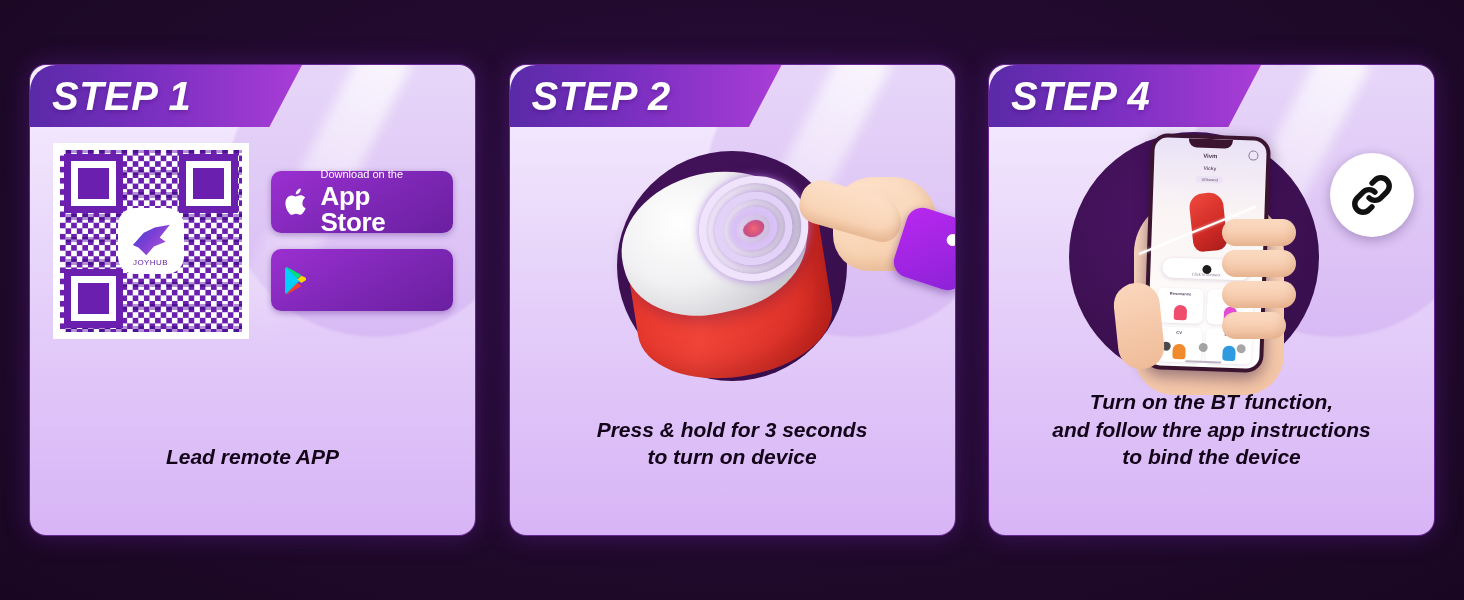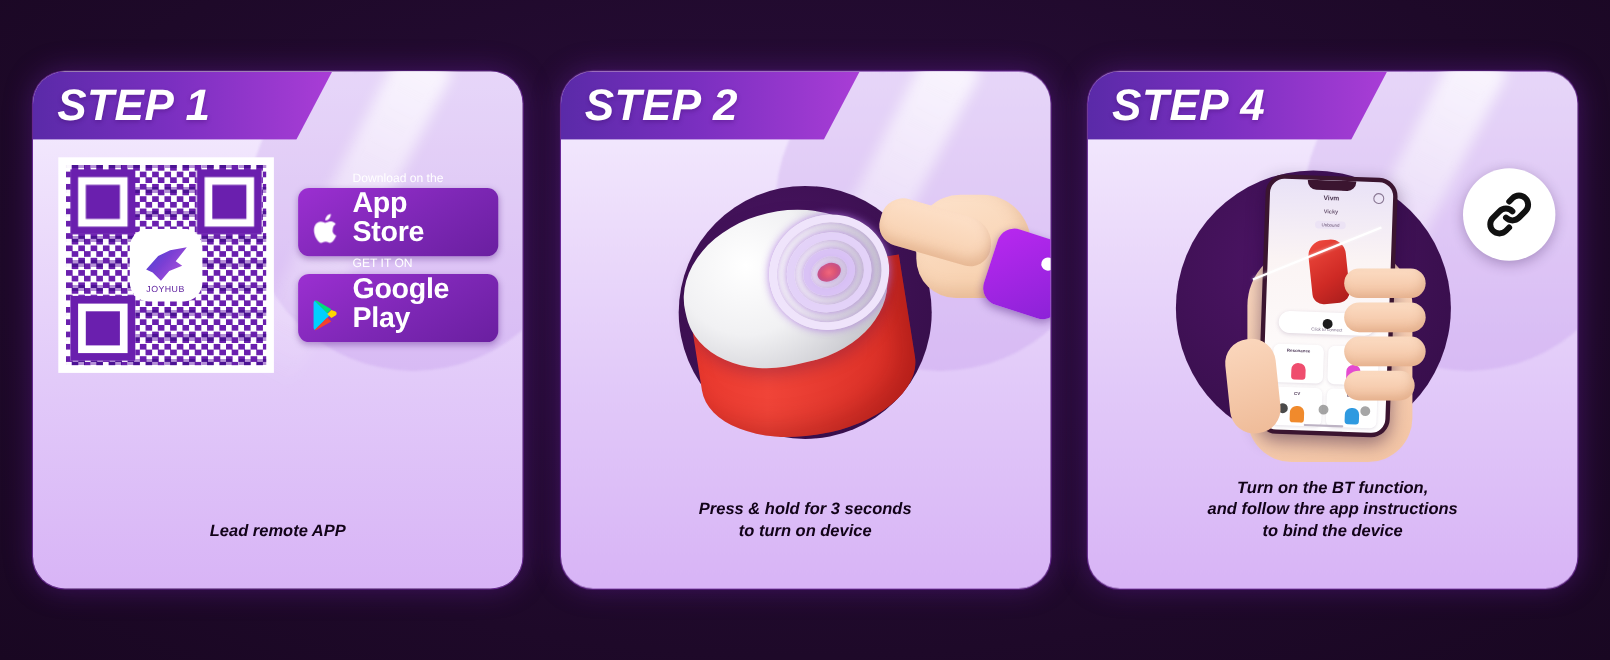--- a/index.html
+++ b/index.html
@@ -11,21 +11,21 @@
   .banner{
     position:relative;width:1464px;height:600px;
     background:radial-gradient(ellipse at 50% 40%, #2a0d3c 0%, #1e0929 70%, #190722 100%);
     display:flex;align-items:center;justify-content:space-between;
     box-sizing:border-box;padding:0 30px;
   }
 
   
   .card{
     position:relative;width:445px;height:470px;
-    border-radius:29px;
+    border-radius:16px;
     background:linear-gradient(180deg,#f6efff 0%,#ecdcfb 30%,#e2caf9 60%,#d8b4f6 100%);
     box-shadow:0 0 0 1px rgba(150,60,210,.55), 0 0 26px rgba(130,40,200,.35);
     overflow:hidden;
   }
   .card-watermark{
     position:absolute;left:44%;top:-6%;width:300px;height:300px;
     border-radius:50%;
     background:rgba(176,126,226,.22);
     filter:blur(1px);
   }
@@ -60,22 +60,22 @@
   
   .card-body{
     position:absolute;left:0;right:0;top:62px;bottom:0;
     display:flex;flex-direction:column;align-items:center;
   }
   .visual{
     flex:1;width:100%;position:relative;
   }
   .caption{
     width:100%;text-align:center;
-    color:#120318;font-size:15px;font-weight:bold;font-style:italic;
-    line-height:1.32;padding-bottom:42px;box-sizing:border-box;
+    color:#120318;font-size:21px;font-weight:bold;font-style:italic;
+    line-height:1.32;padding-bottom:64px;box-sizing:border-box;
   }
   .caption span{display:block;}
 
   
   .step1-row{
     position:absolute;left:0;right:0;top:16px;
     display:flex;align-items:center;justify-content:center;gap:22px;
   }
   .qr-box{
     width:196px;height:196px;background:#ffffff;padding:7px;box-sizing:border-box;
@@ -111,21 +111,21 @@
     clip-path:polygon(8% 62%,34% 26%,60% 10%,96% 2%,72% 40%,86% 52%,58% 66%,40% 92%,22% 70%);
   }
   .qr-logo .brand{
     font-size:8px;font-weight:normal;color:#5c1d9e;letter-spacing:.4px;
   }
 
   .badges{display:flex;flex-direction:column;gap:16px;}
   .badge{
     width:182px;height:62px;border-radius:10px;
     background:linear-gradient(150deg,#9b2fd1 0%,#7d27b5 55%,#6a1fa0 100%);
-    display:flex;align-items:flex-end;gap:11px;padding:10px 13px;box-sizing:border-box;
+    display:flex;align-items:center;gap:11px;padding:10px 13px;box-sizing:border-box;
     box-shadow:0 2px 6px rgba(70,10,120,.35);
   }
   .badge-txt{display:flex;flex-direction:column;justify-content:center;line-height:1;}
   .badge-small{color:#fff;font-size:11px;margin-bottom:3px;}
   .badge-big{color:#fff;font-size:26px;font-weight:bold;letter-spacing:-.3px;}
   .apple-mark{width:26px;height:30px;position:relative;flex:none;}
   .apple-mark svg{width:100%;height:100%;display:block;}
   .play-mark{width:26px;height:29px;flex:none;}
 
   
@@ -330,24 +330,20 @@
             </div>
 
             <div class="badge">
               <div class="play-mark">
                 <svg viewBox="0 0 24 27" aria-hidden="true">
                   <path fill="#00d0ff" d="M2 1.2 14.6 13.5 2 25.8c-.6-.35-1-1.05-1-1.95V3.15c0-.9.4-1.6 1-1.95z"></path>
                   <path fill="#00e07a" d="M2 1.2c.45-.26 1.05-.27 1.7.1l12.2 7.05-3.4 3.35L2 1.2z"></path>
                   <path fill="#ffd600" d="M19.4 10.3c1.25.72 1.25 2.68 0 3.4l-3.5 2.02-3.45-3.37 3.45-3.37 3.5 1.32z"></path>
                   <path fill="#f4412d" d="M3.7 25.7c-.65.37-1.25.36-1.7.1l10.5-10.5 3.4 3.35L3.7 25.7z"></path>
                 </svg>
-              </div>
-              <div class="badge-txt">
-                <div class="badge-small">GET IT ON</div>
-                <div class="badge-big">Google Play</div>
               </div>
             </div>
 
           </div>
         </div>
       </div>
 
       <div class="caption">
         <span>Lead remote APP</span>
       </div>

